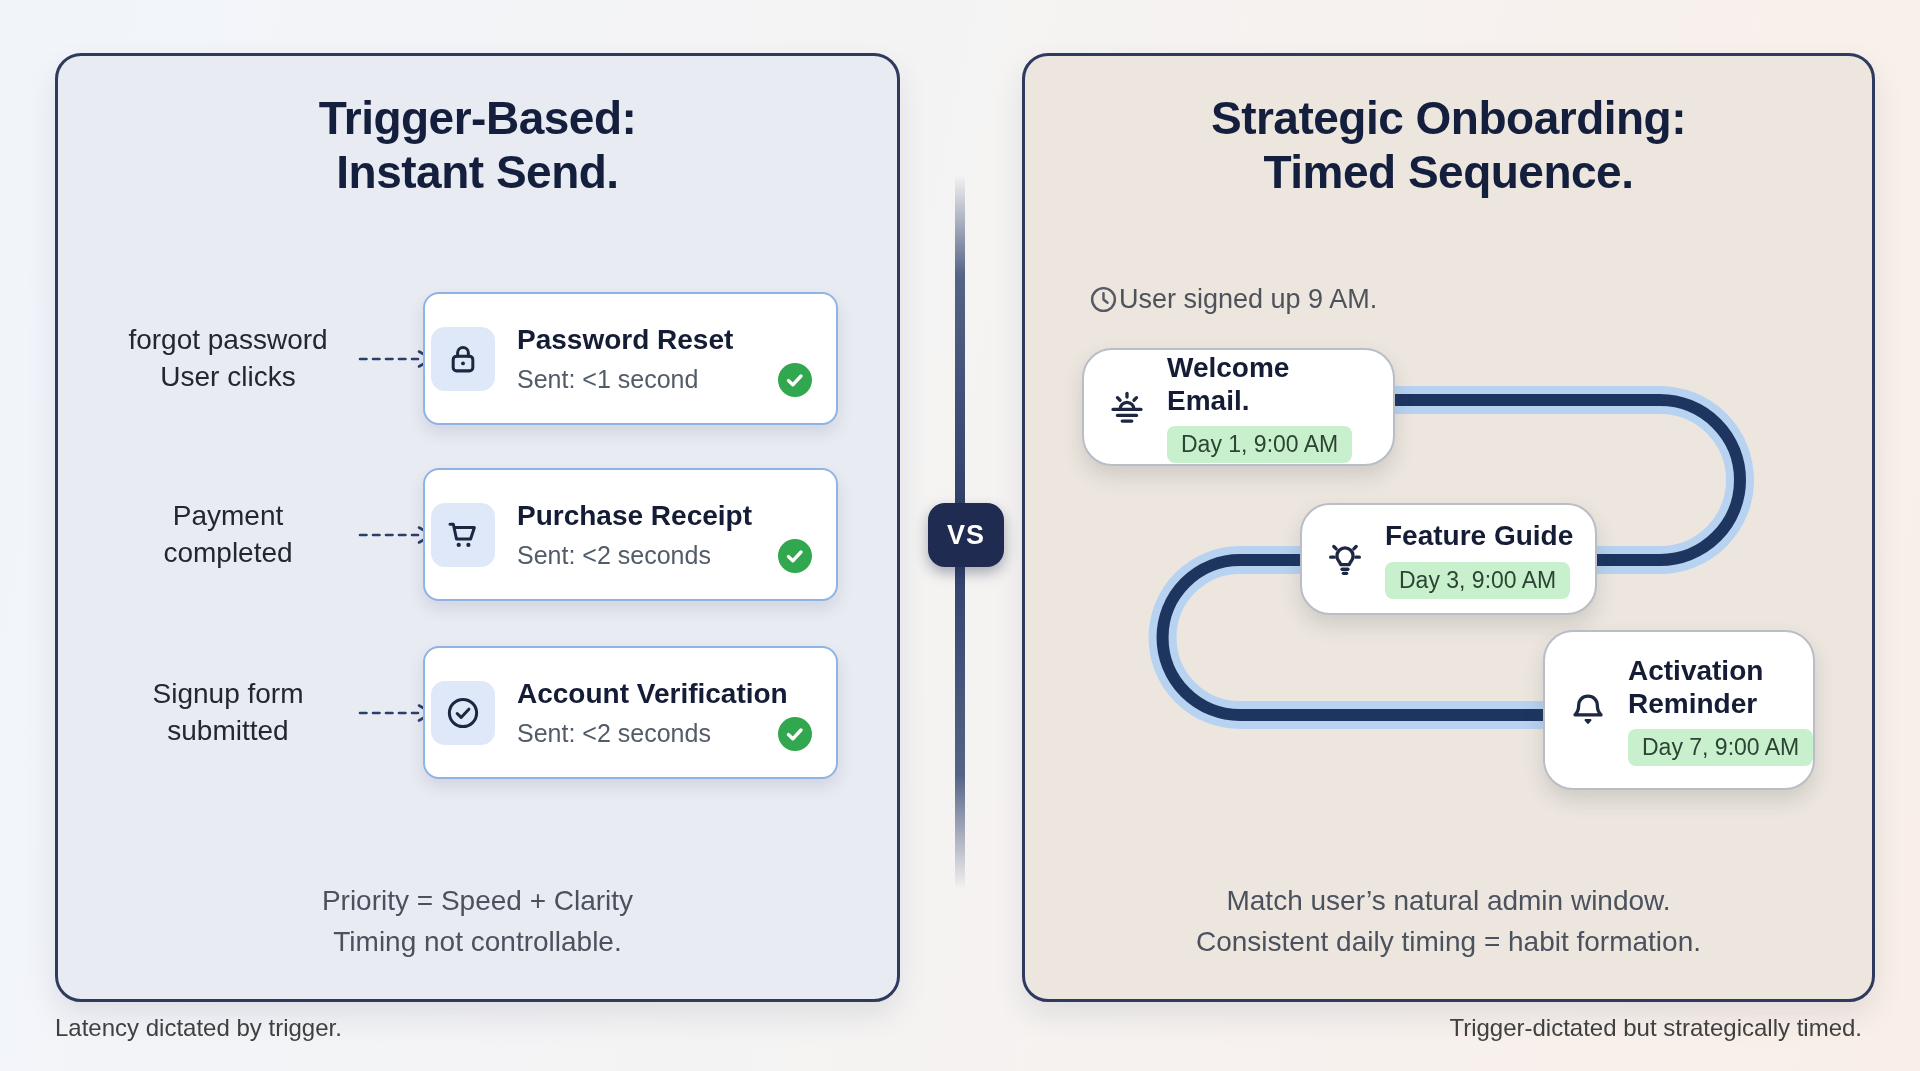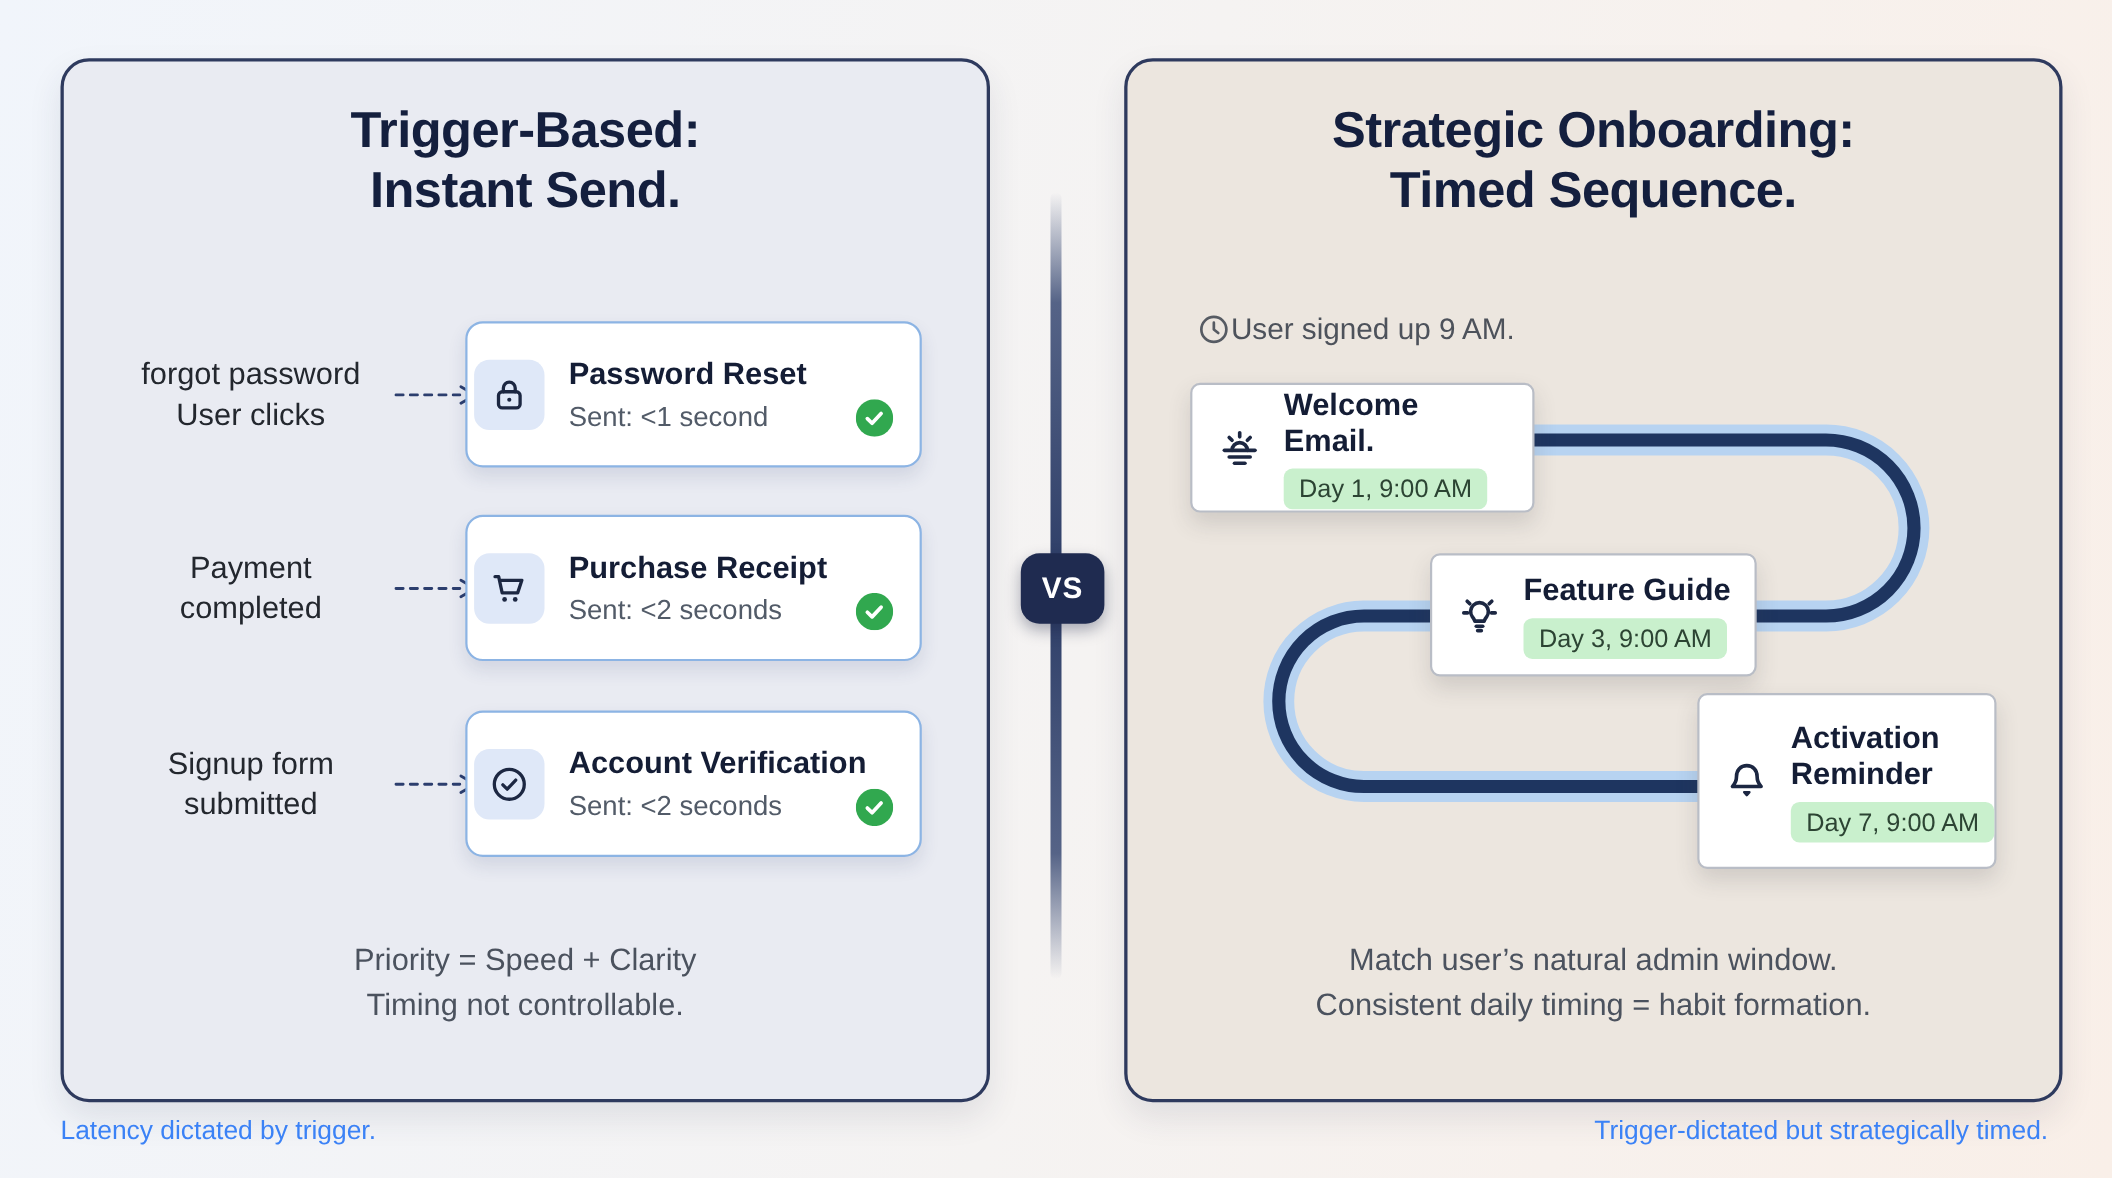--- a/index.html
+++ b/index.html
@@ -47,26 +47,26 @@
     display:flex; align-items:center; justify-content:center;
     color:#1c2742; flex:none;
   }
   .t-icon-tile svg { width:38px; height:38px; }
   .t-card-text { margin-left:22px; }
   .t-card-title { font-size:28px; font-weight:bold; color:#141d35; }
   .t-card-sub   { font-size:25px; color:#525b68; margin-top:9px; }
   .t-check { position:absolute; right:24px; bottom:26px; width:34px; height:34px; }
 
   .panel-footer {
-    position:absolute; left:0; width:100%; top:796px; text-align:center;
+    position:absolute; left:0; width:100%; top:824px; text-align:center;
     font-size:28px; line-height:1.48; color:#4b525e; z-index:3;
   }
 
   
-  .caption { position:absolute; top:1014px; font-size:24px; color:#3b82f6; }
+  .caption { position:absolute; top:1014px; font-size:24px; color:#404040; }
   #caption-left  { left:55px; }
   #caption-right { right:58px; text-align:right; }
 
   
   #mid-line {
     position:absolute; left:955px; top:175px; width:10px; height:715px; border-radius:5px;
     background:linear-gradient(180deg, rgba(57,74,116,0) 0%, rgba(57,74,116,.85) 14%,
                #2c3c66 50%, rgba(57,74,116,.85) 84%, rgba(57,74,116,0) 100%);
   }
   #vs-badge {
@@ -82,21 +82,21 @@
 
   .clock-row {
     position:absolute; left:63px; top:228px; z-index:3;
     display:flex; align-items:center; gap:0;
     font-size:27px; color:#4d525b;
   }
   .clock-row svg { width:31px; height:31px; color:#565b63; }
 
   .s-card {
     position:absolute; z-index:2; background:#fff;
-    border:2px solid #b9bdc6; border-radius:9px;
+    border:2px solid #b9bdc6; border-radius:30px;
     box-shadow:0 10px 20px rgba(60,60,70,.16);
     display:flex; align-items:center; padding:14px 20px; gap:17px;
   }
   #s-card-0 { left:57px;  top:292px; width:313px; height:118px; }
   #s-card-1 { left:275px; top:447px; width:297px; height:112px; }
   #s-card-2 { left:518px; top:574px; width:272px; height:160px; }
 
   .s-icon { width:46px; height:46px; flex:none; color:#1c2742; display:flex; align-items:center; justify-content:center; }
   .s-icon svg { width:44px; height:44px; }
   .s-title { font-size:28px; font-weight:bold; color:#141d35; line-height:1.18; }

